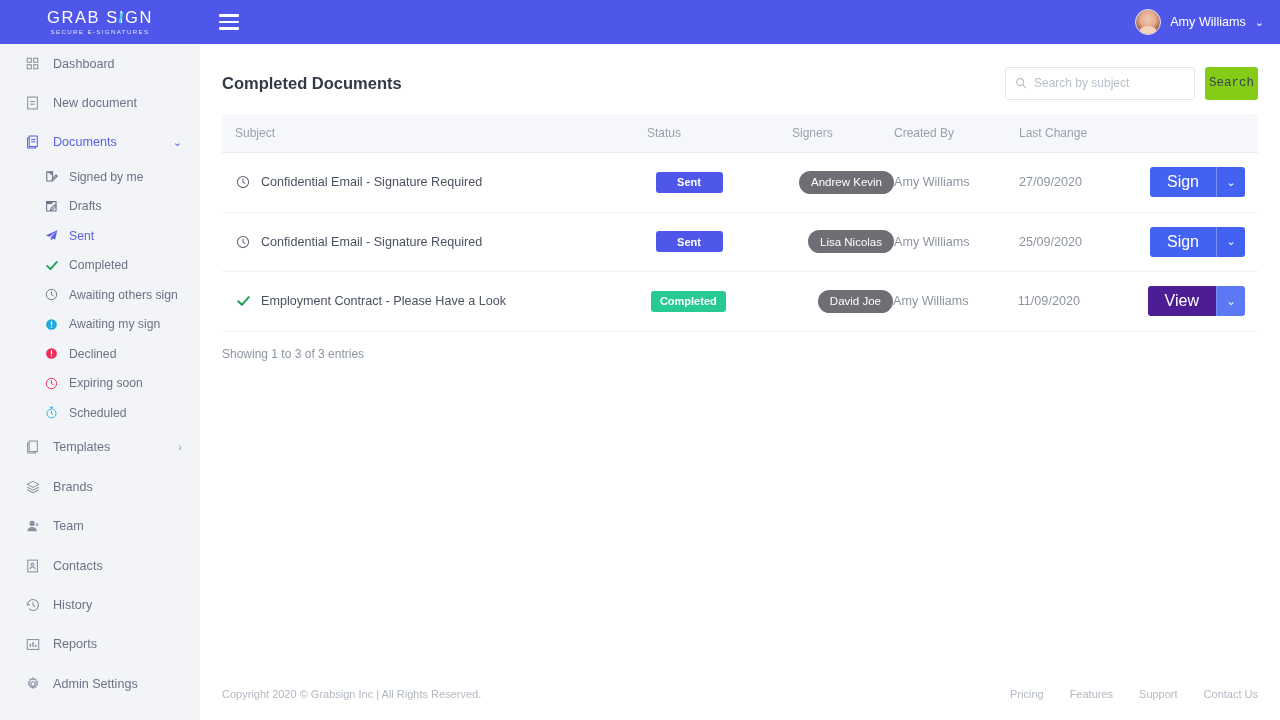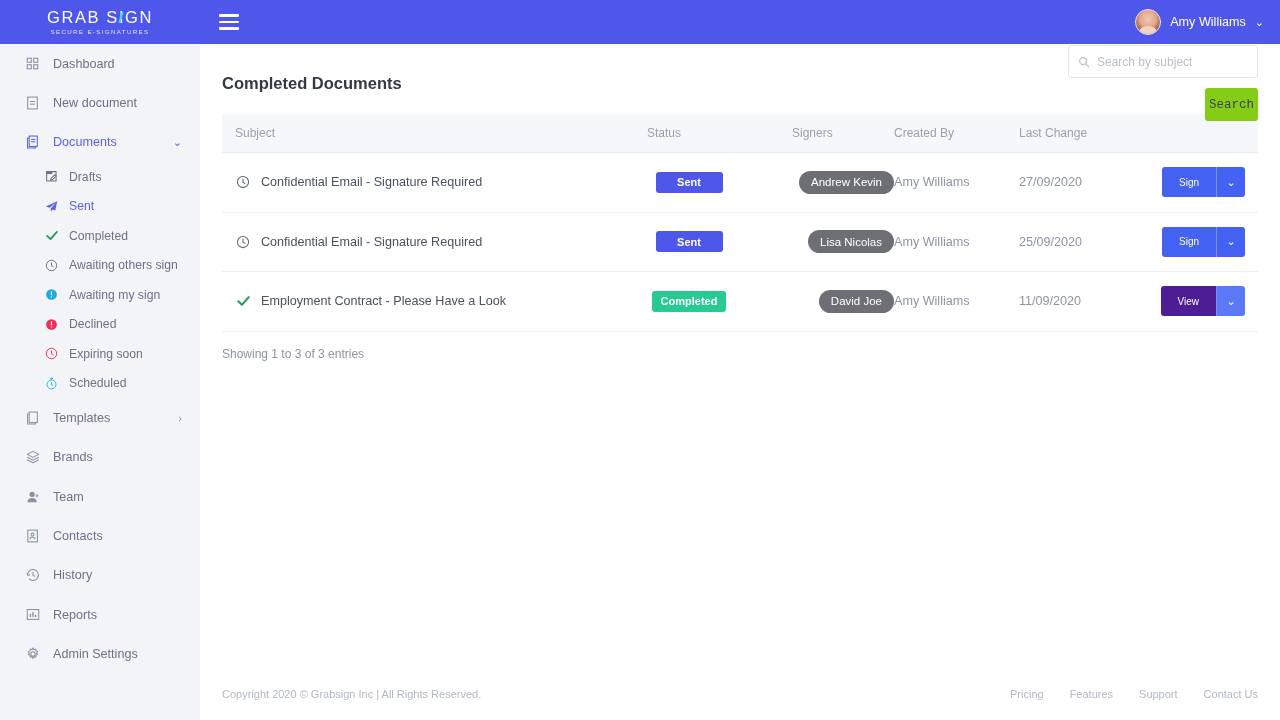--- a/index.html
+++ b/index.html
@@ -104,21 +104,21 @@
   
   #main {
     position: absolute; top: 44px; left: 200px;
     width: 1080px; height: 676px; background: #ffffff;
   }
   #page-head {
     display: flex; align-items: center;
     padding: 20px 22px 0 22px; height: 58px;
   }
   #page-title { font-size: 16.5px; color: #333a45; font-weight: 700; }
-  #search-wrap { margin-left: auto; display: flex; align-items: flex-end; gap: 10px; flex-direction: column; }
+  #search-wrap { margin-left: auto; display: flex; align-items: flex-start; gap: 10px; }
   #search-box {
     width: 190px; height: 33px; border: 1px solid #e2e6ec;
     border-radius: 3px; background: #fff;
     display: flex; align-items: center; padding: 0 9px; gap: 7px;
   }
   #search-box input {
     border: 0; outline: 0; font-size: 12px; color: #555c68;
     width: 100%; font-family: "Liberation Sans", sans-serif; background: transparent;
   }
   #search-box input::placeholder { color: #b9bfc9; }
@@ -164,21 +164,21 @@
 
   .chip {
     display: inline-flex; align-items: center; justify-content: center;
     height: 23px; border-radius: 12px; background: #6d6f74;
     color: #ffffff; font-size: 11.5px; padding: 0 12px; white-space: nowrap;
   }
 
   .btn-group { display: inline-flex; height: 30px; }
   .btn-main {
     background: #4362f1; color: #fff; border: 0; cursor: pointer;
-    padding: 0 17px; font-size: 10px; border-radius: 3px 0 0 3px;
+    padding: 0 17px; font-size: 16px; border-radius: 3px 0 0 3px;
     font-family: "Liberation Sans", sans-serif;
   }
   .btn-main.view { background: #4c1d95; }
   .btn-caret {
     background: #4362f1; color: #fff; border: 0; cursor: pointer;
     width: 29px; font-size: 11px; border-radius: 0 3px 3px 0;
     border-left: 1px solid #7b90f7; font-family: "Liberation Sans", sans-serif;
   }
   .btn-caret.view { background: #5c78f5; }
 
@@ -250,20 +250,30 @@
         <rect x="3.2" y="1.2" width="9.3" height="12"></rect>
           <path d="M3.2 3.4 H1.4 V14.8 H10.4 V13.2"></path>
         <line x1="5.4" y1="5.1" x2="10.3" y2="5.1"></line>
           <line x1="5.4" y1="7.7" x2="10.3" y2="7.7"></line>
       </svg>
     </span>
     <span>Documents</span>
     <span class="caret">⌄</span>
   </div>
 
+  <div class="sub-item">
+    <span class="ic" style="color:#6b7385">
+      <svg width="13" height="13" viewBox="0 0 16 16" fill="none" stroke="currentColor" stroke-width="1.3">
+        <path d="M2.2 2.2 H9.4 V7" fill="currentColor" stroke="none" opacity=".85"></path>
+        <path d="M2.2 2.2 H9.4 V13.6 H2.2 Z"></path>
+          <path d="M9.2 10.6 L13.6 6.2 L15 7.6 L10.6 12 L8.8 12.4 Z"></path>
+      </svg>
+    </span>
+    <span>Signed by me</span>
+  </div>
 
   <div class="sub-item">
     <span class="ic" style="color:#6b7385">
       <svg width="13" height="13" viewBox="0 0 16 16" fill="none" stroke="currentColor" stroke-width="1.3">
         <path d="M2 2 H9 V5 H2 Z" fill="currentColor" stroke="none"></path>
         <path d="M2 2 H13.6 V13.6 H2 Z"></path>
           <path d="M7.4 10.4 L12 5.8 L13.6 7.4 L9 12 L6.8 12.6 Z" fill="#f2f4f8"></path>
       </svg>
     </span>
     <span>Drafts</span>

